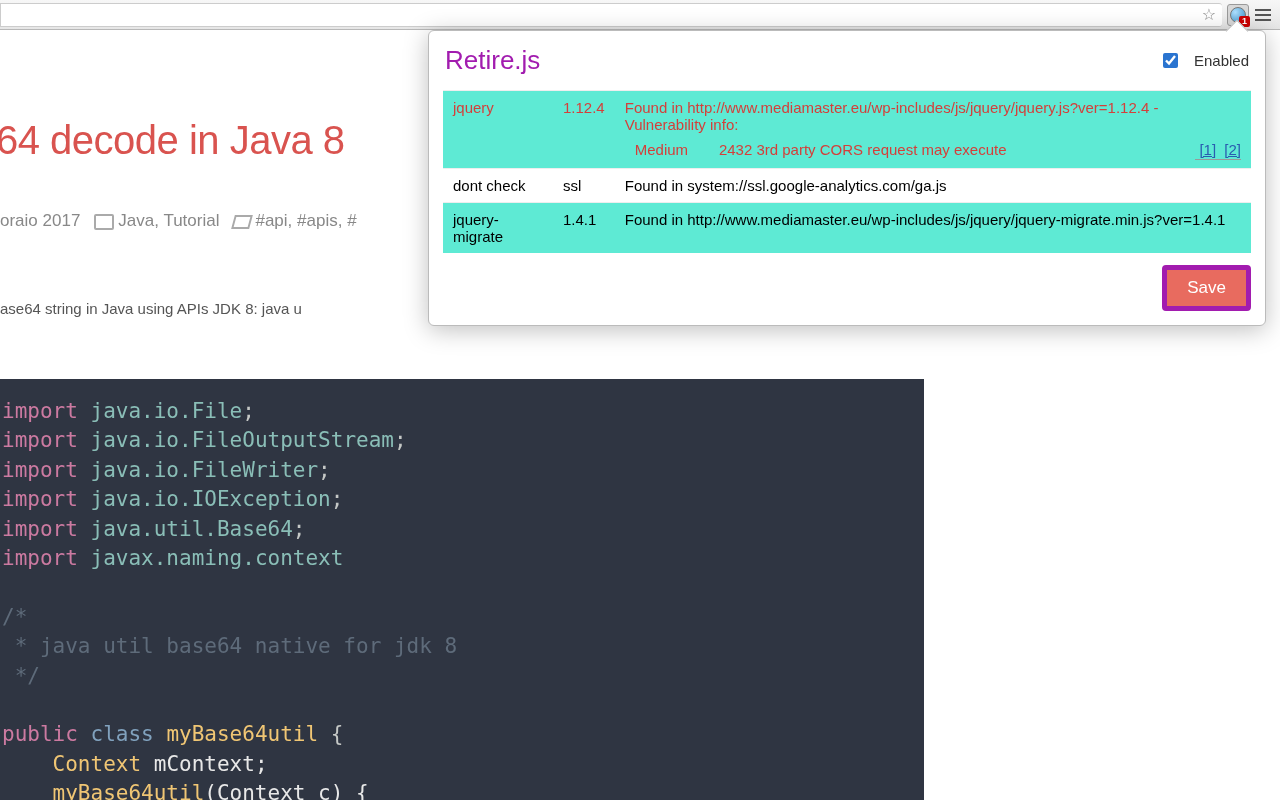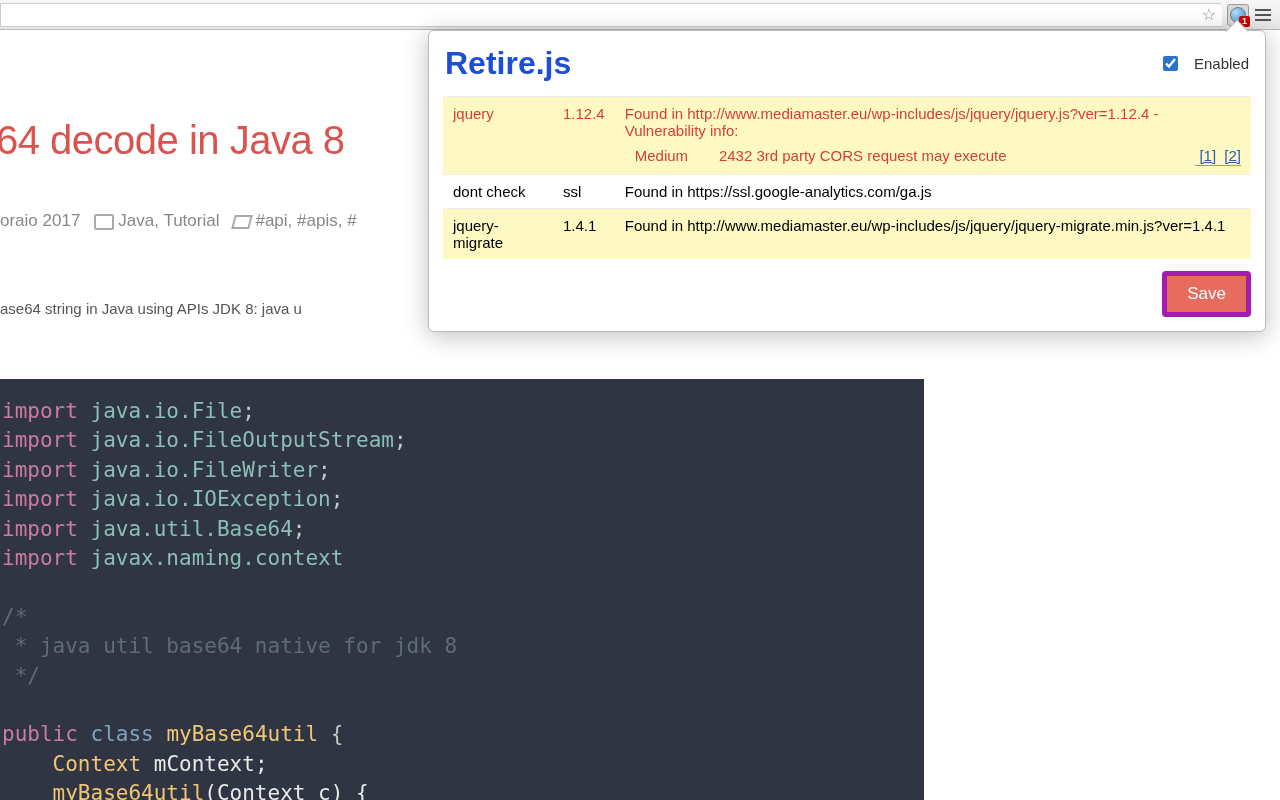--- a/index.html
+++ b/index.html
@@ -31,27 +31,27 @@
 .kw-public { color: #cc7aa1; }
 .kw-class { color: #81a2be; }
 .kw-type { color: #f0c674; }
 .kw-name { color: #e8e8e8; }
 .kw-brace { color: #c5c8c6; }
 
 
 .popup { position: absolute; top: 30px; right: 14px; width: 838px; background: #fff; border: 1px solid #bbb; border-radius: 6px; box-shadow: 0 4px 24px rgba(0,0,0,0.25); padding: 10px 14px 14px 14px; }
 .popup-arrow { position: absolute; top: -8px; right: 20px; width: 16px; height: 16px; background: #fff; border-left: 1px solid #bbb; border-top: 1px solid #bbb; transform: rotate(45deg); }
 .popup-header { display: flex; justify-content: space-between; align-items: center; margin-bottom: 10px; padding: 4px 2px;}
-.popup-title { font-size: 32px; font-weight: 700; color: #1d4ed8; }
+.popup-title { font-size: 26px; font-weight: 400; color: #a21caf; }
 .enabled-wrap { display: flex; align-items: center; gap: 16px; font-size: 15px; color: #333;}
 .enabled-wrap input { width: 15px; height: 15px; accent-color: #2a74d0;}
 
 .tbl { width: 100%; border-collapse: collapse; font-size: 15px; }
 .tbl td { padding: 8px 10px; vertical-align: top; border-top: 1px solid #eee; }
-.tbl tr.alt td { background: #fef9c3; }
+.tbl tr.alt td { background: #5eead4; }
 .col-lib { width: 110px; }
 .col-ver { width: 60px; }
 .vuln-row td { color: #d43f3a; }
 .vuln-detail { margin-top: 8px; padding-left: 10px;}
 .vuln-sev { display:inline-block; width: 80px; }
 .vuln-links { float: right; color: #2a5db0; border-bottom: 1px solid #999; padding-bottom:1px;}
 .vuln-links a { color: #2a5db0; text-decoration: underline; margin-left: 4px;}
 
 .save-row { text-align: right; margin-top: 12px; }
 .save-btn { background: #e86b5f; color: #fff; border: 5px solid #a21caf; border-radius: 4px; padding: 8px 20px; font-size: 17px; cursor: pointer; font-weight:500;}
@@ -127,21 +127,21 @@
           <span class="vuln-links">
             <a href="#">[1]</a>
             <a href="#">[2]</a>
           </span>
         </div>
       </td>
     </tr>
     <tr>
       <td class="col-lib">dont check</td>
       <td class="col-ver">ssl</td>
-      <td>Found in https://ssl.google-analytics.com/ga.js</td>
+      <td>Found in system://ssl.google-analytics.com/ga.js</td>
     </tr>
     <tr class="alt">
       <td class="col-lib">jquery-migrate</td>
       <td class="col-ver">1.4.1</td>
       <td>Found in http://www.mediamaster.eu/wp-includes/js/jquery/jquery-migrate.min.js?ver=1.4.1</td>
     </tr>
   </tbody>
     </table>
 
   <div class="save-row">

